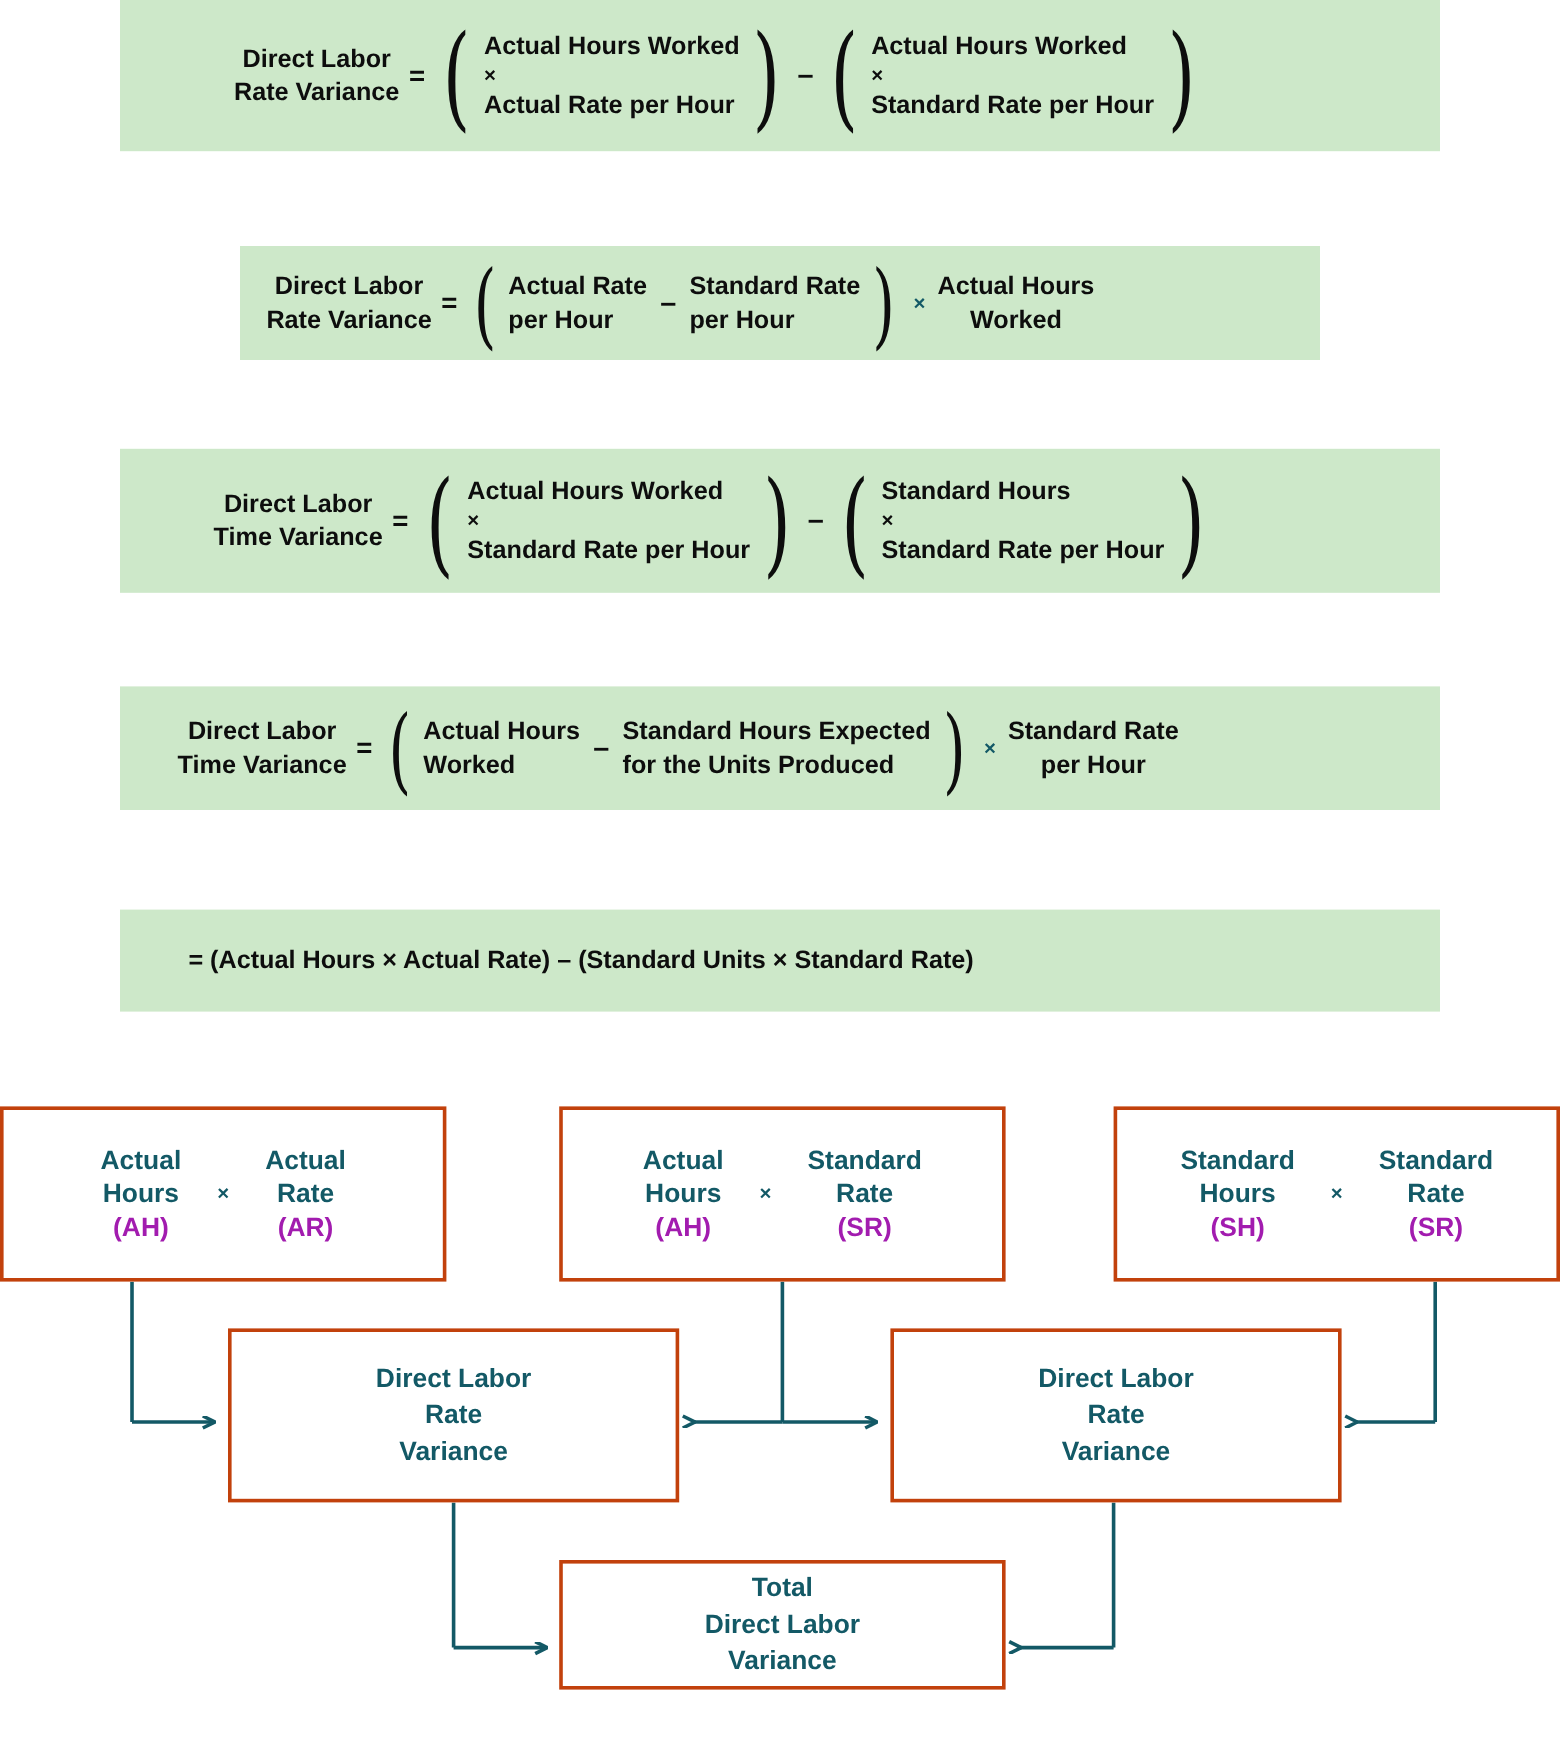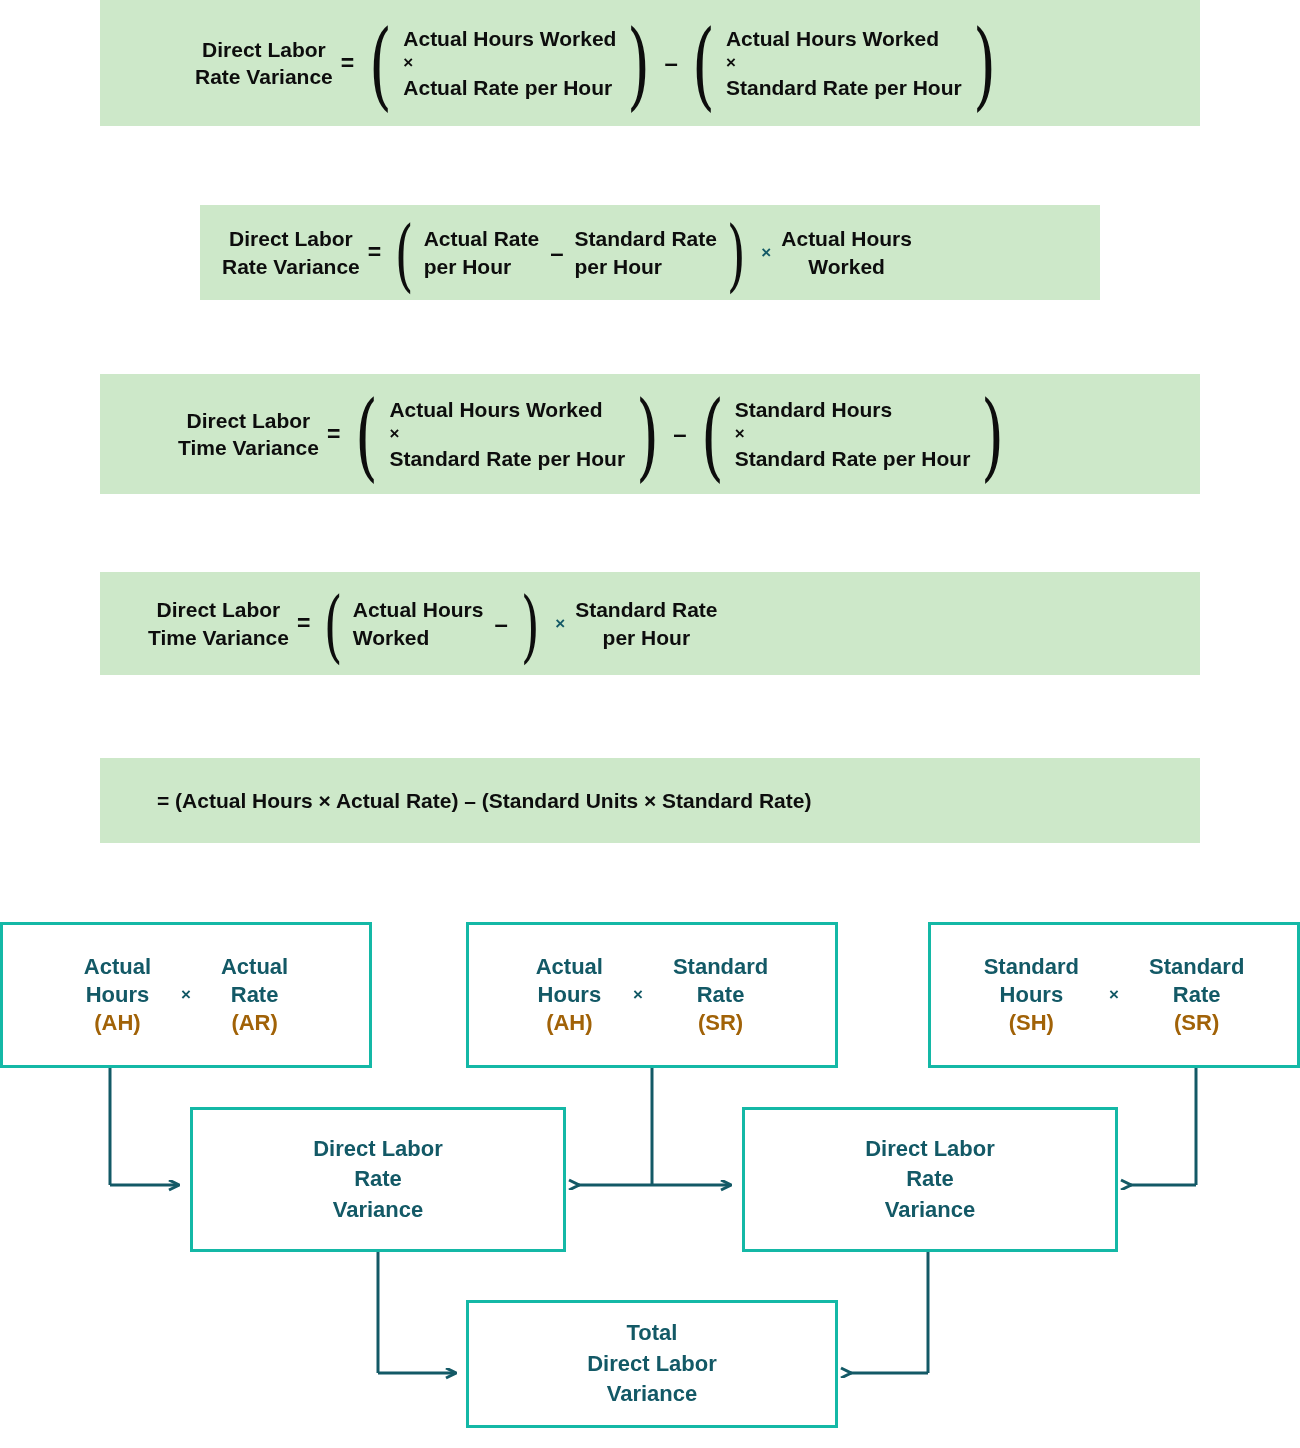--- a/index.html
+++ b/index.html
@@ -84,21 +84,21 @@
   
   #diagram {
     position: absolute;
     left: 0;
     top: 900px;
     width: 1300px;
     height: 548px;
   }
   .dbox {
     position: absolute;
-    border: 3px solid #14b8a6;
+    border: 3px solid #c2410c;
     background: #ffffff;
     box-sizing: border-box;
     display: flex;
     align-items: center;
     justify-content: center;
     color: #135966;
     font-weight: bold;
     z-index: 3;
   }
   .top-box-inner {
@@ -106,21 +106,21 @@
     align-items: center;
     justify-content: center;
     width: 100%;
     gap: 30px;
   }
   .col {
     text-align: center;
     font-size: 22px;
     line-height: 1.28;
   }
-  .col .abbr { color: #a16207; }
+  .col .abbr { color: #a21caf; }
   .times {
     font-size: 17px;
     color: #135966;
   }
   .vbox-label {
     text-align: center;
     font-size: 22px;
     line-height: 1.38;
   }
   svg#connectors {
@@ -219,20 +219,24 @@
         <div>Direct Labor</div>
         <div>Time Variance</div>
       </div>
       <div class="eq">=</div>
       <span class="paren small">(</span>
       <div class="stack">
         <div>Actual Hours</div>
         <div>Worked</div>
       </div>
       <div class="op">–</div>
+      <div class="stack">
+        <div>Standard Hours Expected</div>
+        <div>for the Units Produced</div>
+      </div>
       <span class="paren small">)</span>
       <div class="times" style="font-size:17px; margin:0 10px;">×</div>
       <div class="rhs">
         <div>Standard Rate</div>
         <div>per Hour</div>
       </div>
     </div>
   </div>
 
   <div class="formula-bar" style="left:100px; top:758px; width:1100px; height:85px;">
@@ -331,21 +335,21 @@
     </div>
 
     <div class="dbox" style="left:742px; top:207px; width:376px; height:145px;">
       <div class="vbox-label">
         <div>Direct Labor</div>
         <div>Rate</div>
         <div>Variance</div>
       </div>
     </div>
 
-    <div class="dbox" style="left:466px; top:400px; width:372px; height:128px;">
+    <div class="dbox" style="left:466px; top:400px; width:372px; height:108px;">
       <div class="vbox-label">
         <div>Total</div>
         <div>Direct Labor</div>
         <div>Variance</div>
       </div>
     </div>
 
   </div>
 </div>
 

